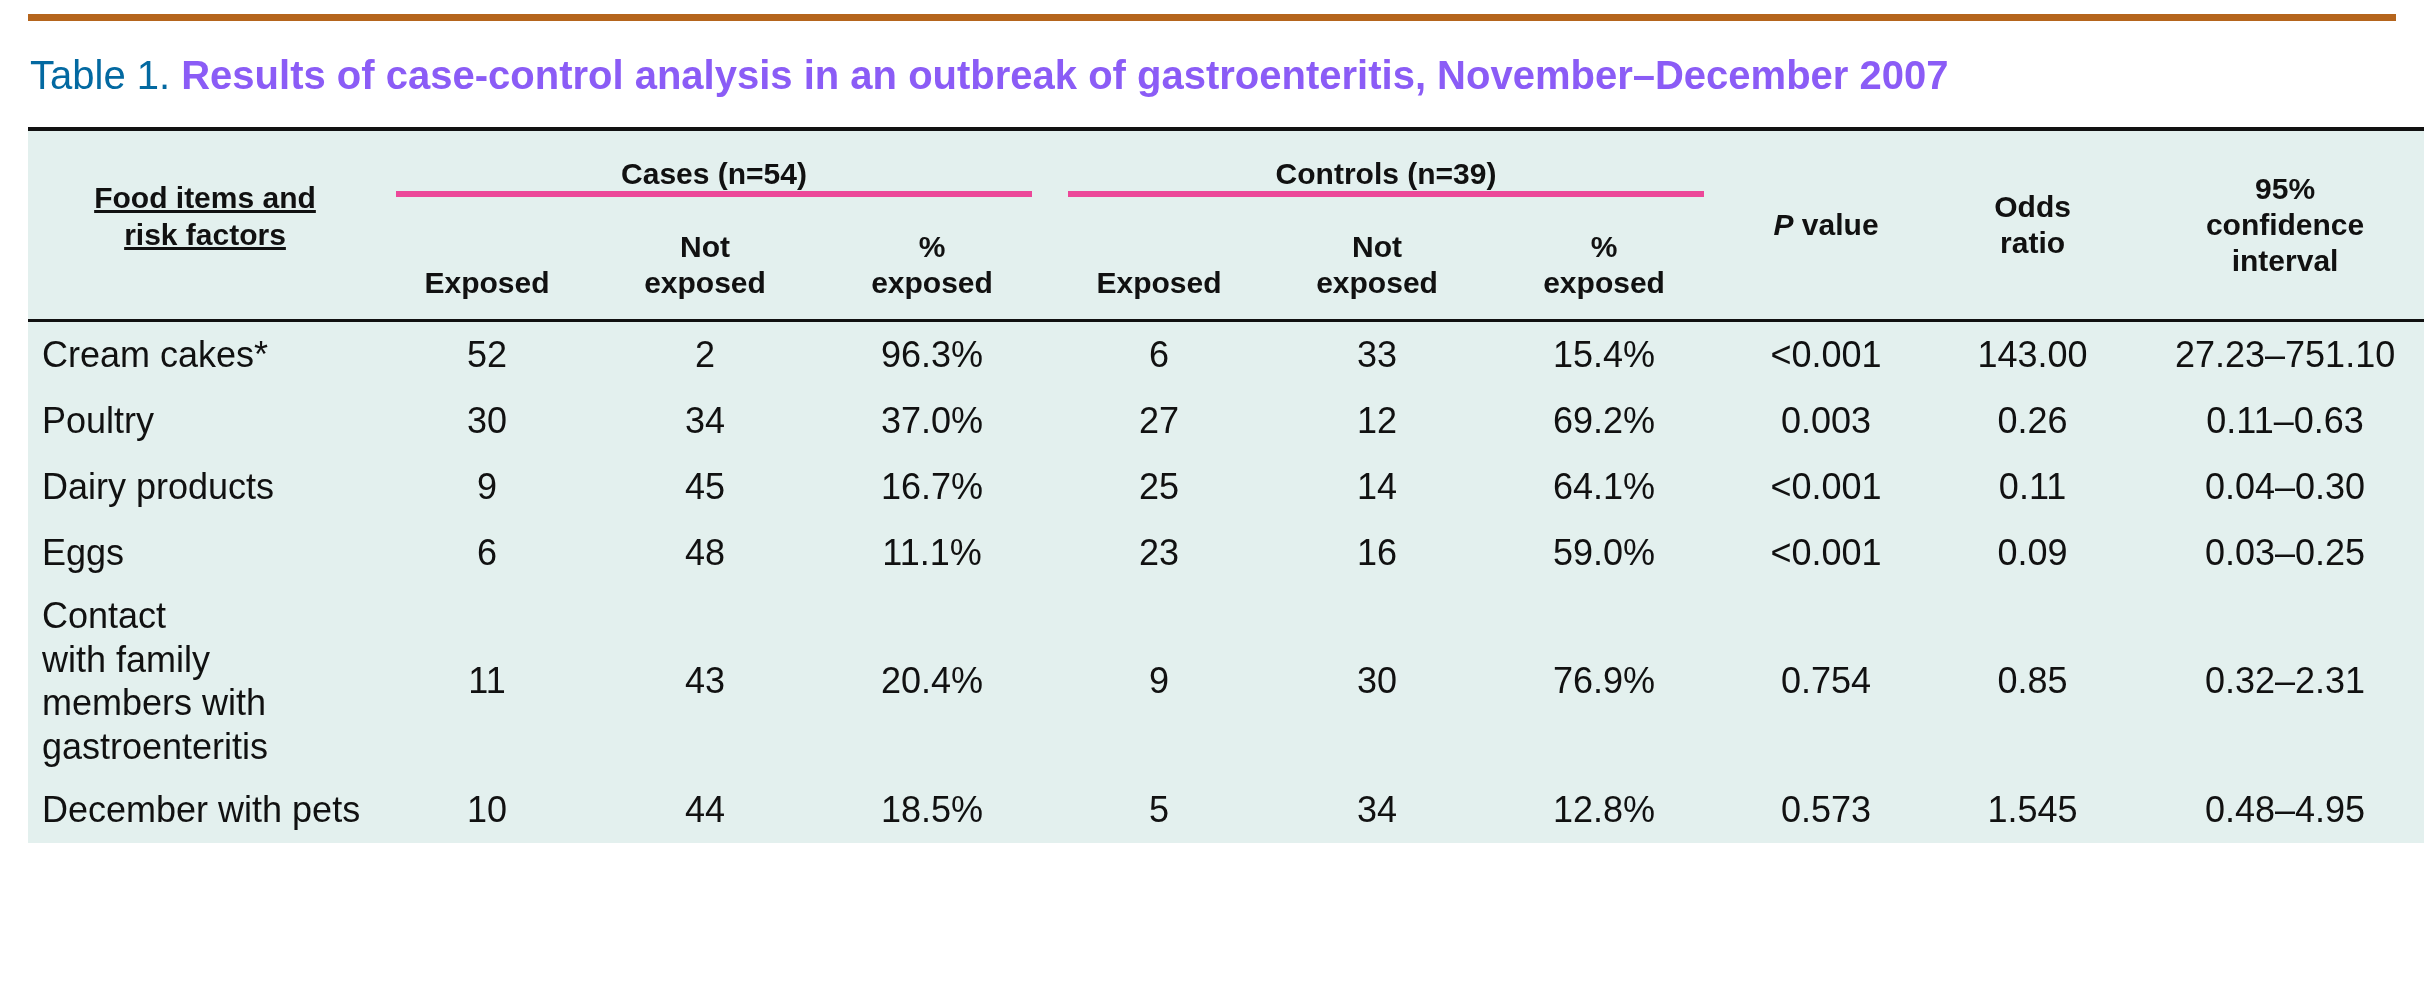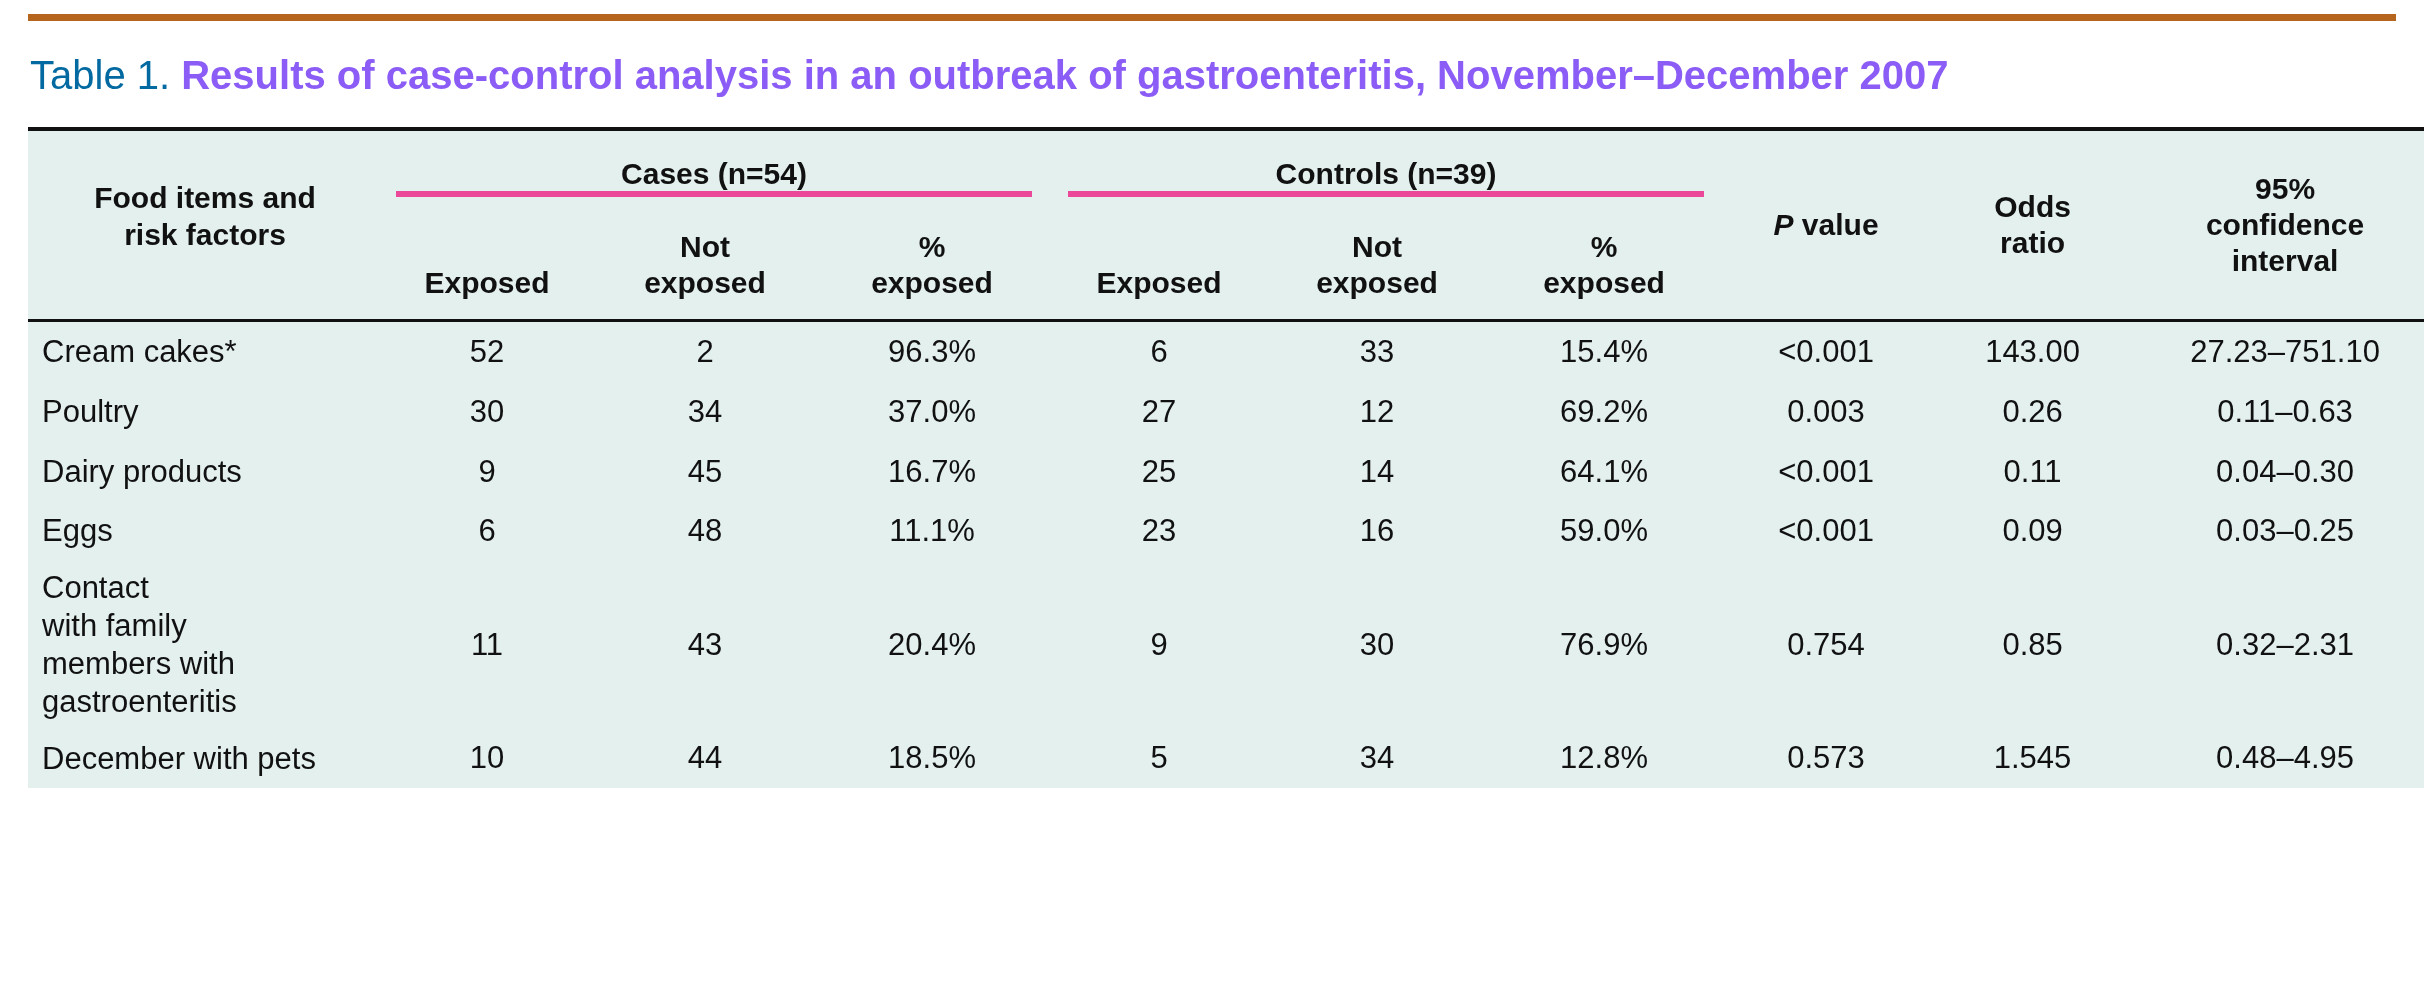--- a/index.html
+++ b/index.html
@@ -74,20 +74,21 @@
   .col-pct  { width: 236px; }
   .col-p    { width: 208px; }
   .col-or   { width: 205px; }
   .col-ci   { width: 300px; }
 
   th.food-head {
     text-align: center;
     vertical-align: middle;
     line-height: 1.22;
     padding: 0 10px 16px 14px;
+    text-decoration: underline;
   }
   th.group-head {
     padding: 14px 0 10px 0;
     vertical-align: bottom;
   }
   th.group-head .group-inner {
     display: block;
     border-bottom: 6px solid #ec4899;
     margin: 12px 18px;
   }
@@ -99,21 +100,21 @@
   th.sub-head {
     padding: 10px 6px 18px 6px;
     vertical-align: bottom;
     line-height: 1.2;
   }
   td {
     text-align: center;
     vertical-align: middle;
     padding: 11px 4px;
     color: #111;
-    font-size: 31px;
+    font-size: 36px;
   }
   td.food {
     text-align: left;
     padding-left: 14px;
     line-height: 1.22;
   }
   tbody tr.tall td { padding-top: 8px; padding-bottom: 8px; }
   .footnote {
     margin: 20px 0 0 52px;
     font-size: 27px;

